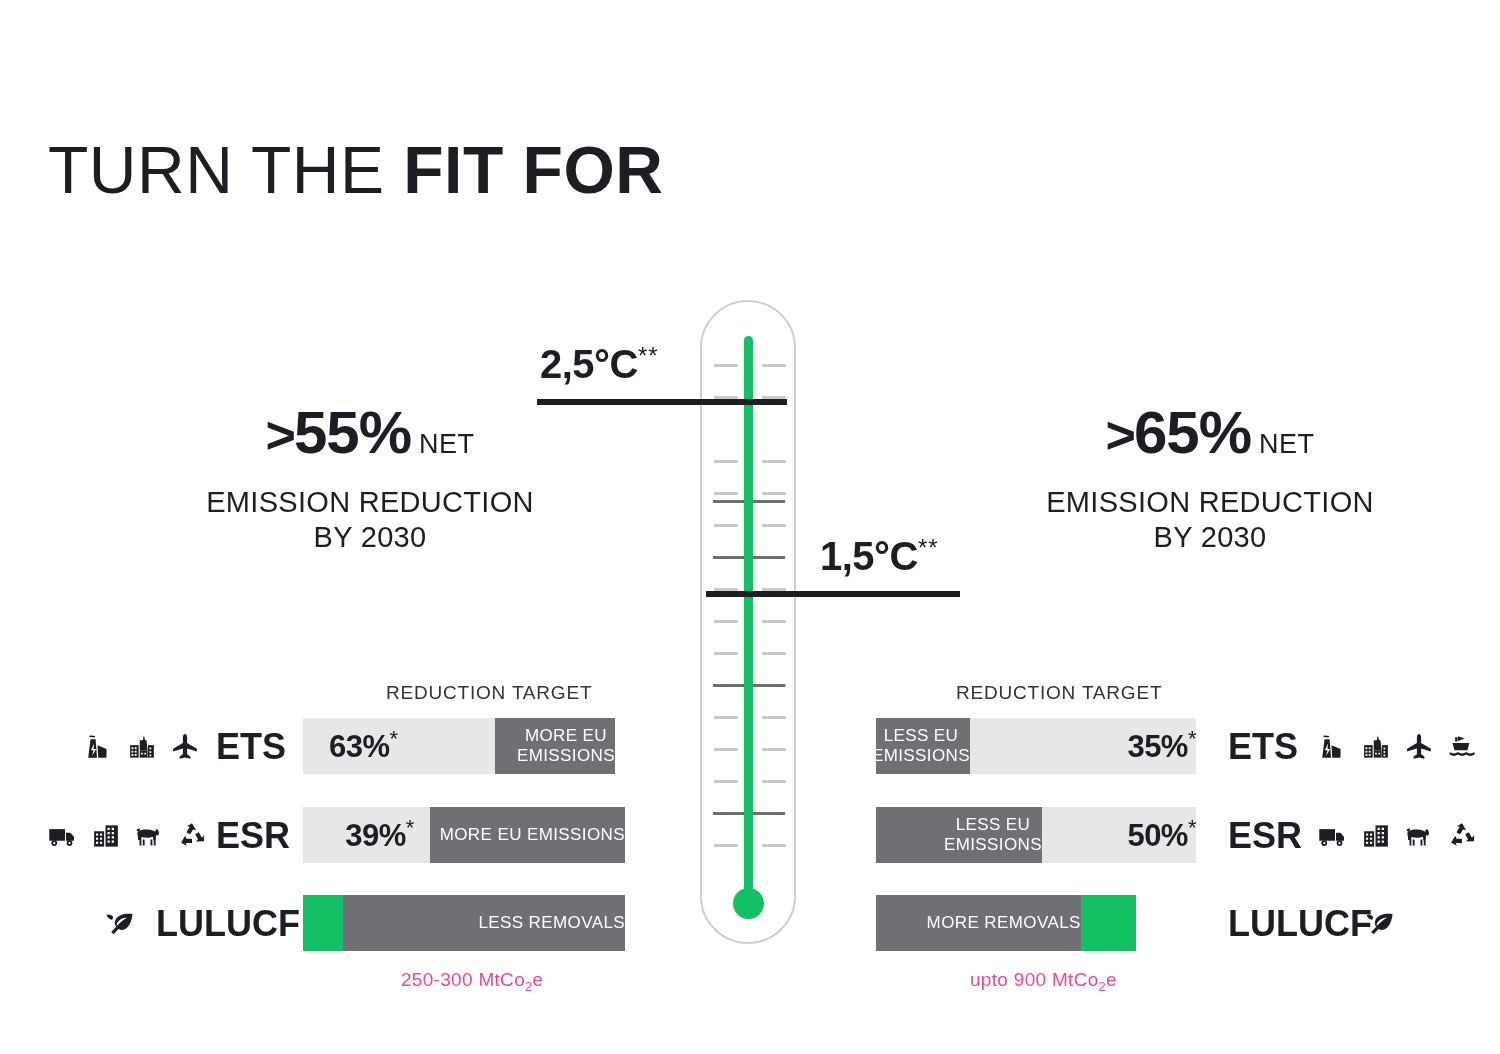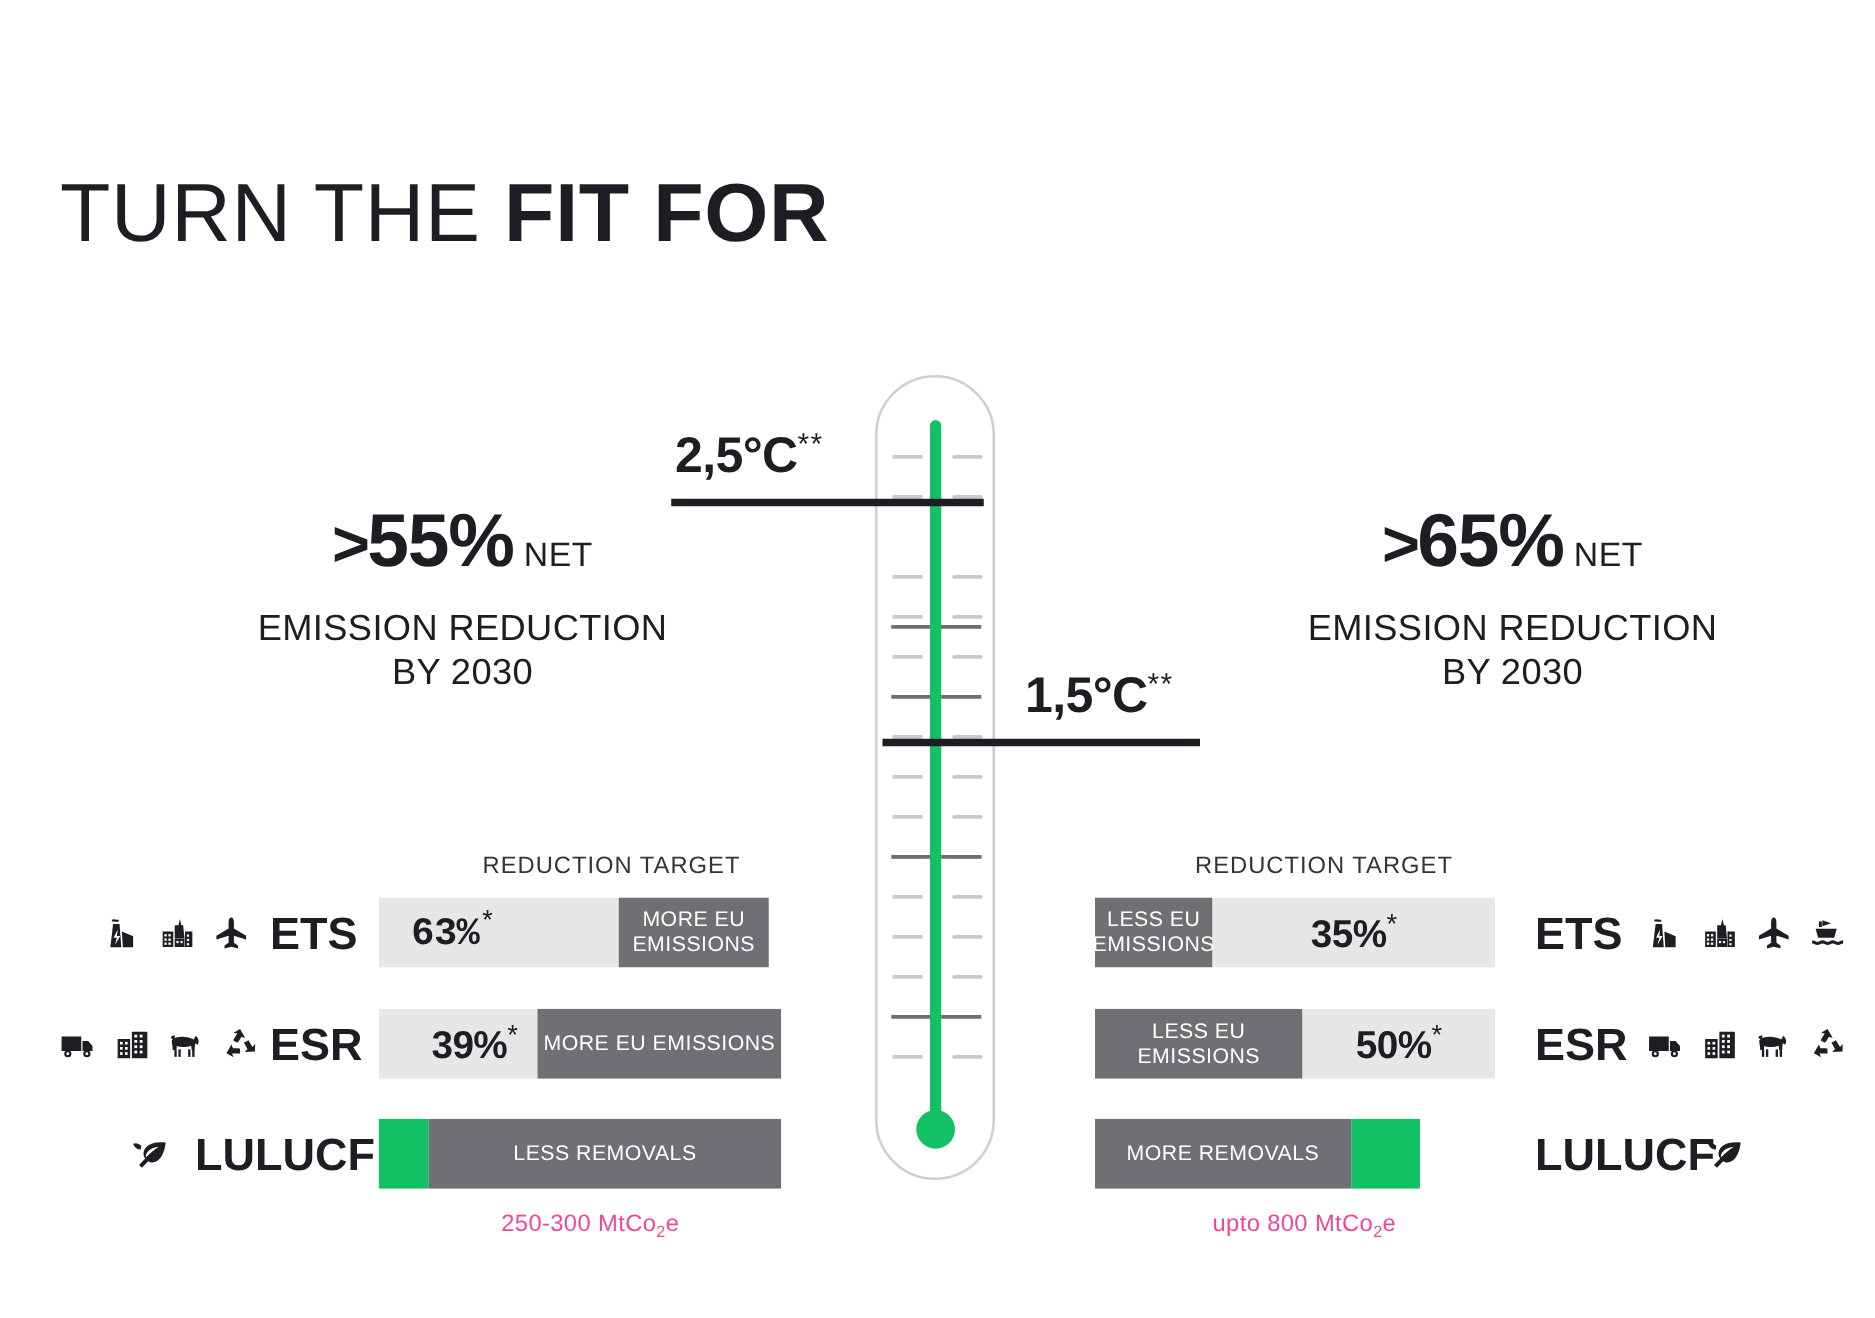--- a/index.html
+++ b/index.html
@@ -179,21 +179,21 @@
 
   .bar {
     position: absolute;
     height: 56px;
     display: flex;
     overflow: hidden;
   }
   .seg {
     display: flex;
     align-items: center;
-    justify-content: center;
+    justify-content: flex-end;
     height: 100%;
     box-sizing: border-box;
   }
   .seg.light {
     background: #e7e7e7;
   }
   .seg.dark {
     background: #6f6f74;
     color: #ffffff;
   }
@@ -350,21 +350,21 @@
           </svg>
         </span>
         <span>
           <svg width="30" height="30" viewBox="0 0 24 24" fill="#1d1d23">
             <path d="M12 1.6c1 0 1.7 1.2 1.7 2.8v4.3l7.8 4.6v2.3l-7.8-2.4v4.5l2.6 1.8v1.9L12 20.3l-4.3 1.1v-1.9l2.6-1.8v-4.5l-7.8 2.4v-2.3l7.8-4.6V4.4c0-1.6.7-2.8 1.7-2.8z"></path>
           </svg>
         </span>
       </div>
       <div class="row-label" style="left:216px;">ETS</div>
       <div class="bar" style="left:303px; top:0; width:322px;">
-        <div class="seg light" style="width:192px; justify-content:flex-start; padding-left:26px;font-family:Liberation Mono, monospace;">
+        <div class="seg light" style="width:192px; justify-content:flex-start; padding-left:26px;">
           <span class="value"><span>63%</span><span class="ast">*</span></span>
         </div>
         <div class="seg dark" style="width:120px;">
           <span class="note">MORE EU
 EMISSIONS</span>
         </div>
       </div>
     </div>
 
     <div class="row" style="left:0; top:765px; width:700px;">
@@ -594,17 +594,17 @@
           <svg width="32" height="32" viewBox="0 0 24 24" fill="#1d1d23">
             <path d="M21.4 4.5c-6.6-.9-11.4 1.1-12.9 4.6-.8 1.9-.4 3.8.7 5L5.4 18l1.8 1.6 3.7-3.9c1.4.9 3.3 1 5 .1 3.3-1.8 5-6.5 5.5-11.3z"></path>
             <path d="M1.9 5.3c.7 2.2 2.6 3.7 4.5 3.4l.4-2.2c-1.5-1.5-3.5-2-4.9-1.2z"></path>
             <path d="M17.3 7.1c-3.3.3-5.8 1.6-7.1 3.5-.6.9-.8 1.9-.6 2.8 2.6-2.6 5-4.6 7.7-6.3z" fill="#ffffff"></path>
           </svg>
         </span>
       </div>
     </div>
 
     <div class="caption" style="left:170px; top:927px;">
-      <span>upto 800 MtCo</span><sub>2</sub><span>e</span>
+      <span>upto 900 MtCo</span><sub>2</sub><span>e</span>
     </div>
   </div>
 
 </div>
 
 </body></html>

